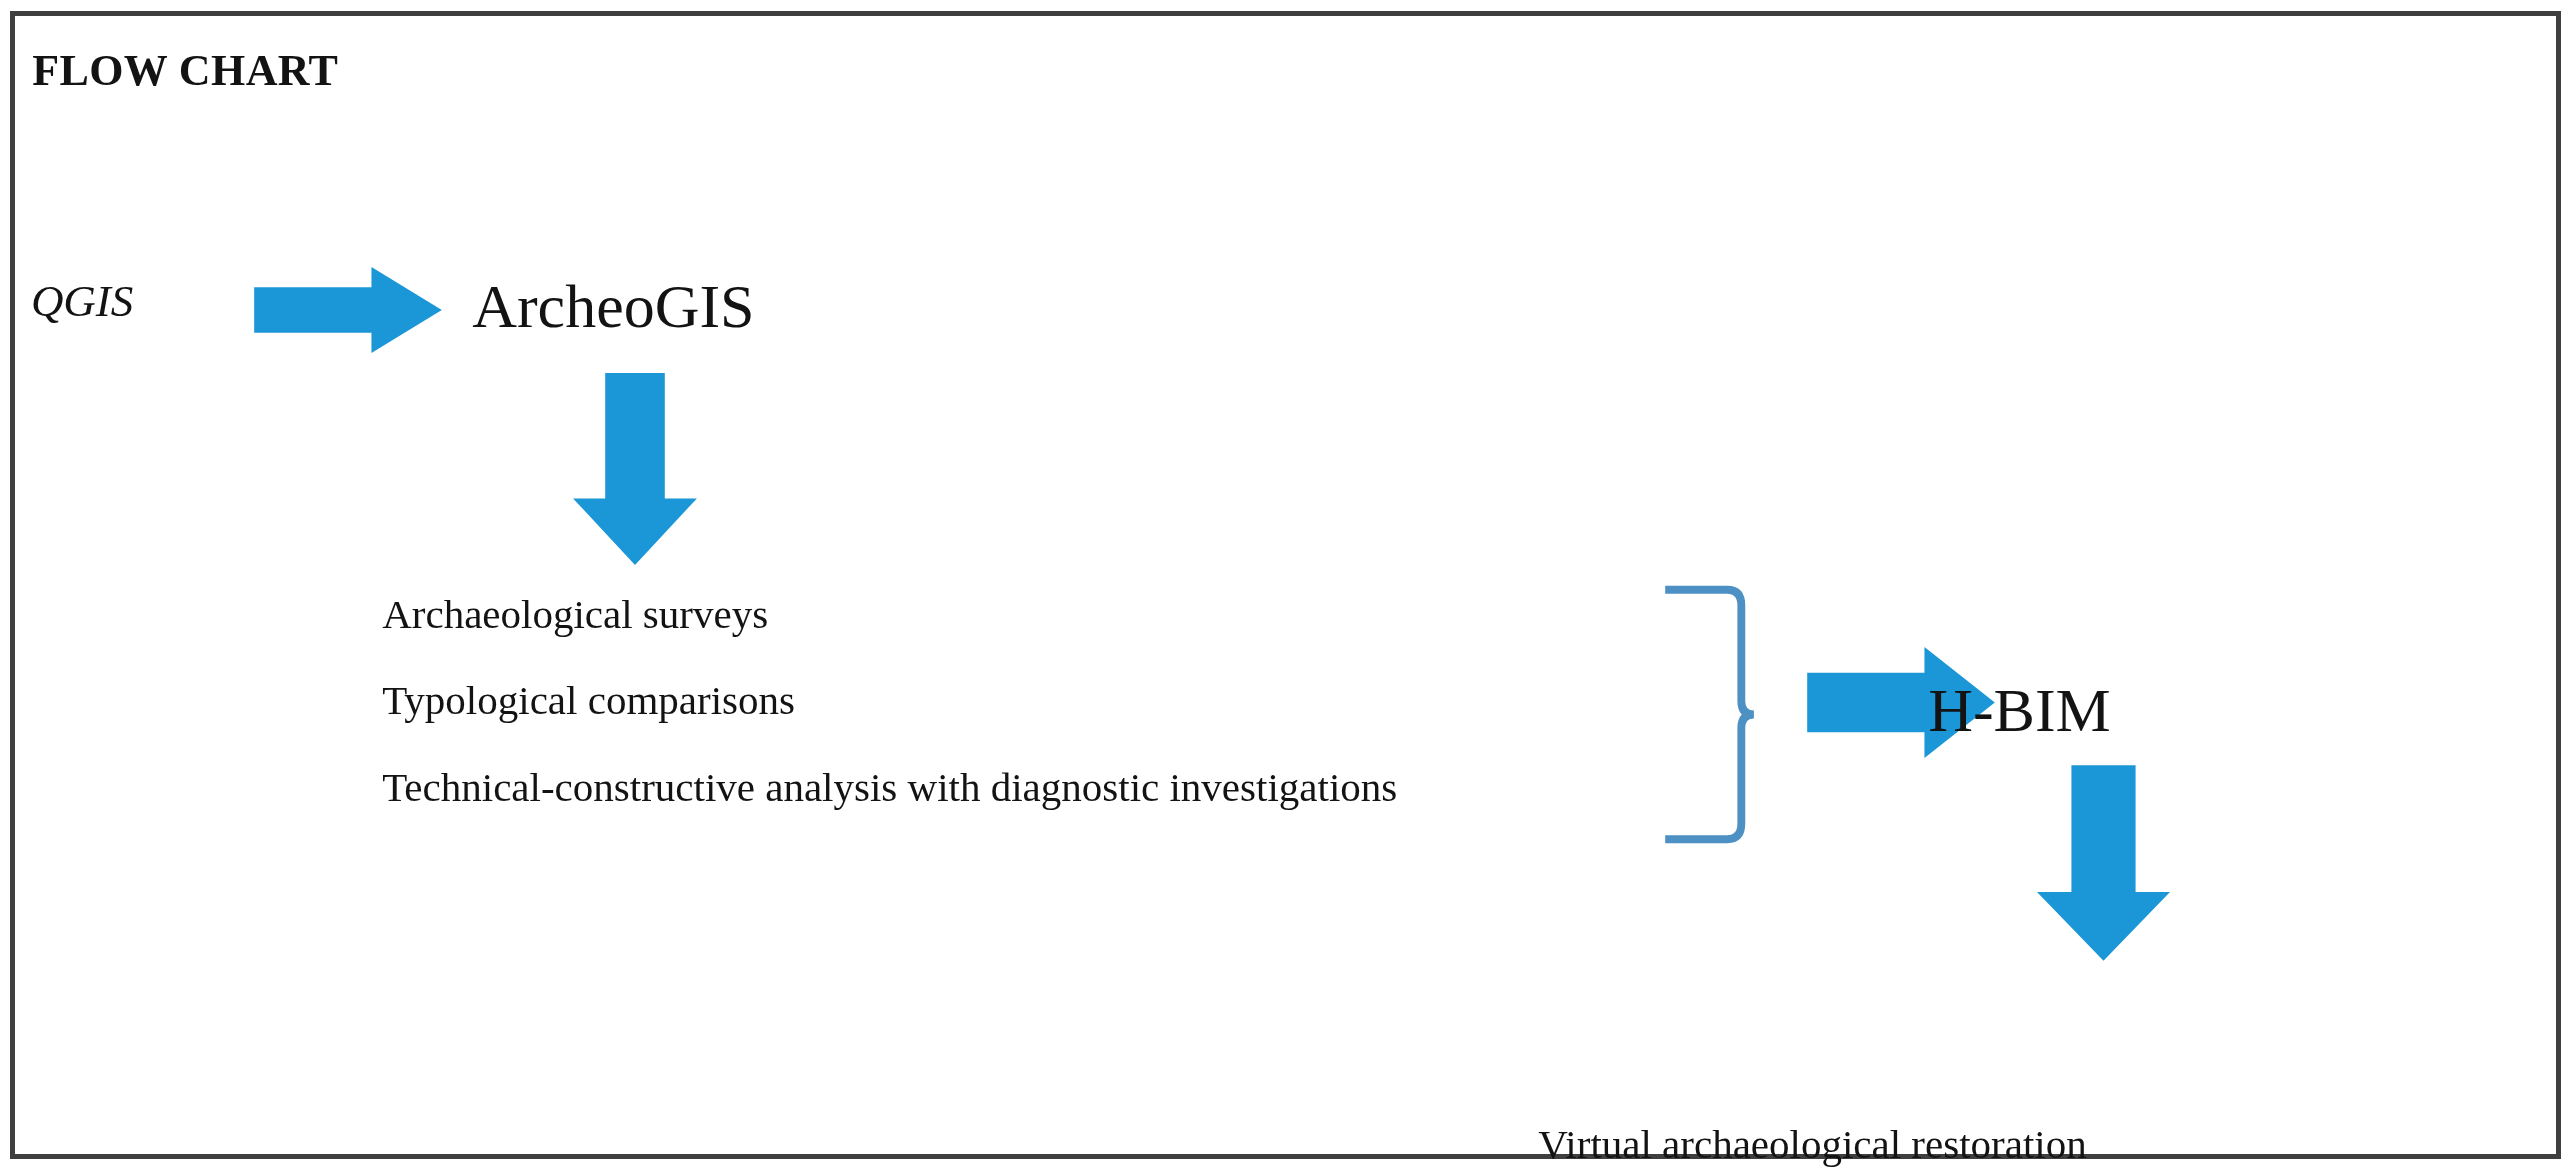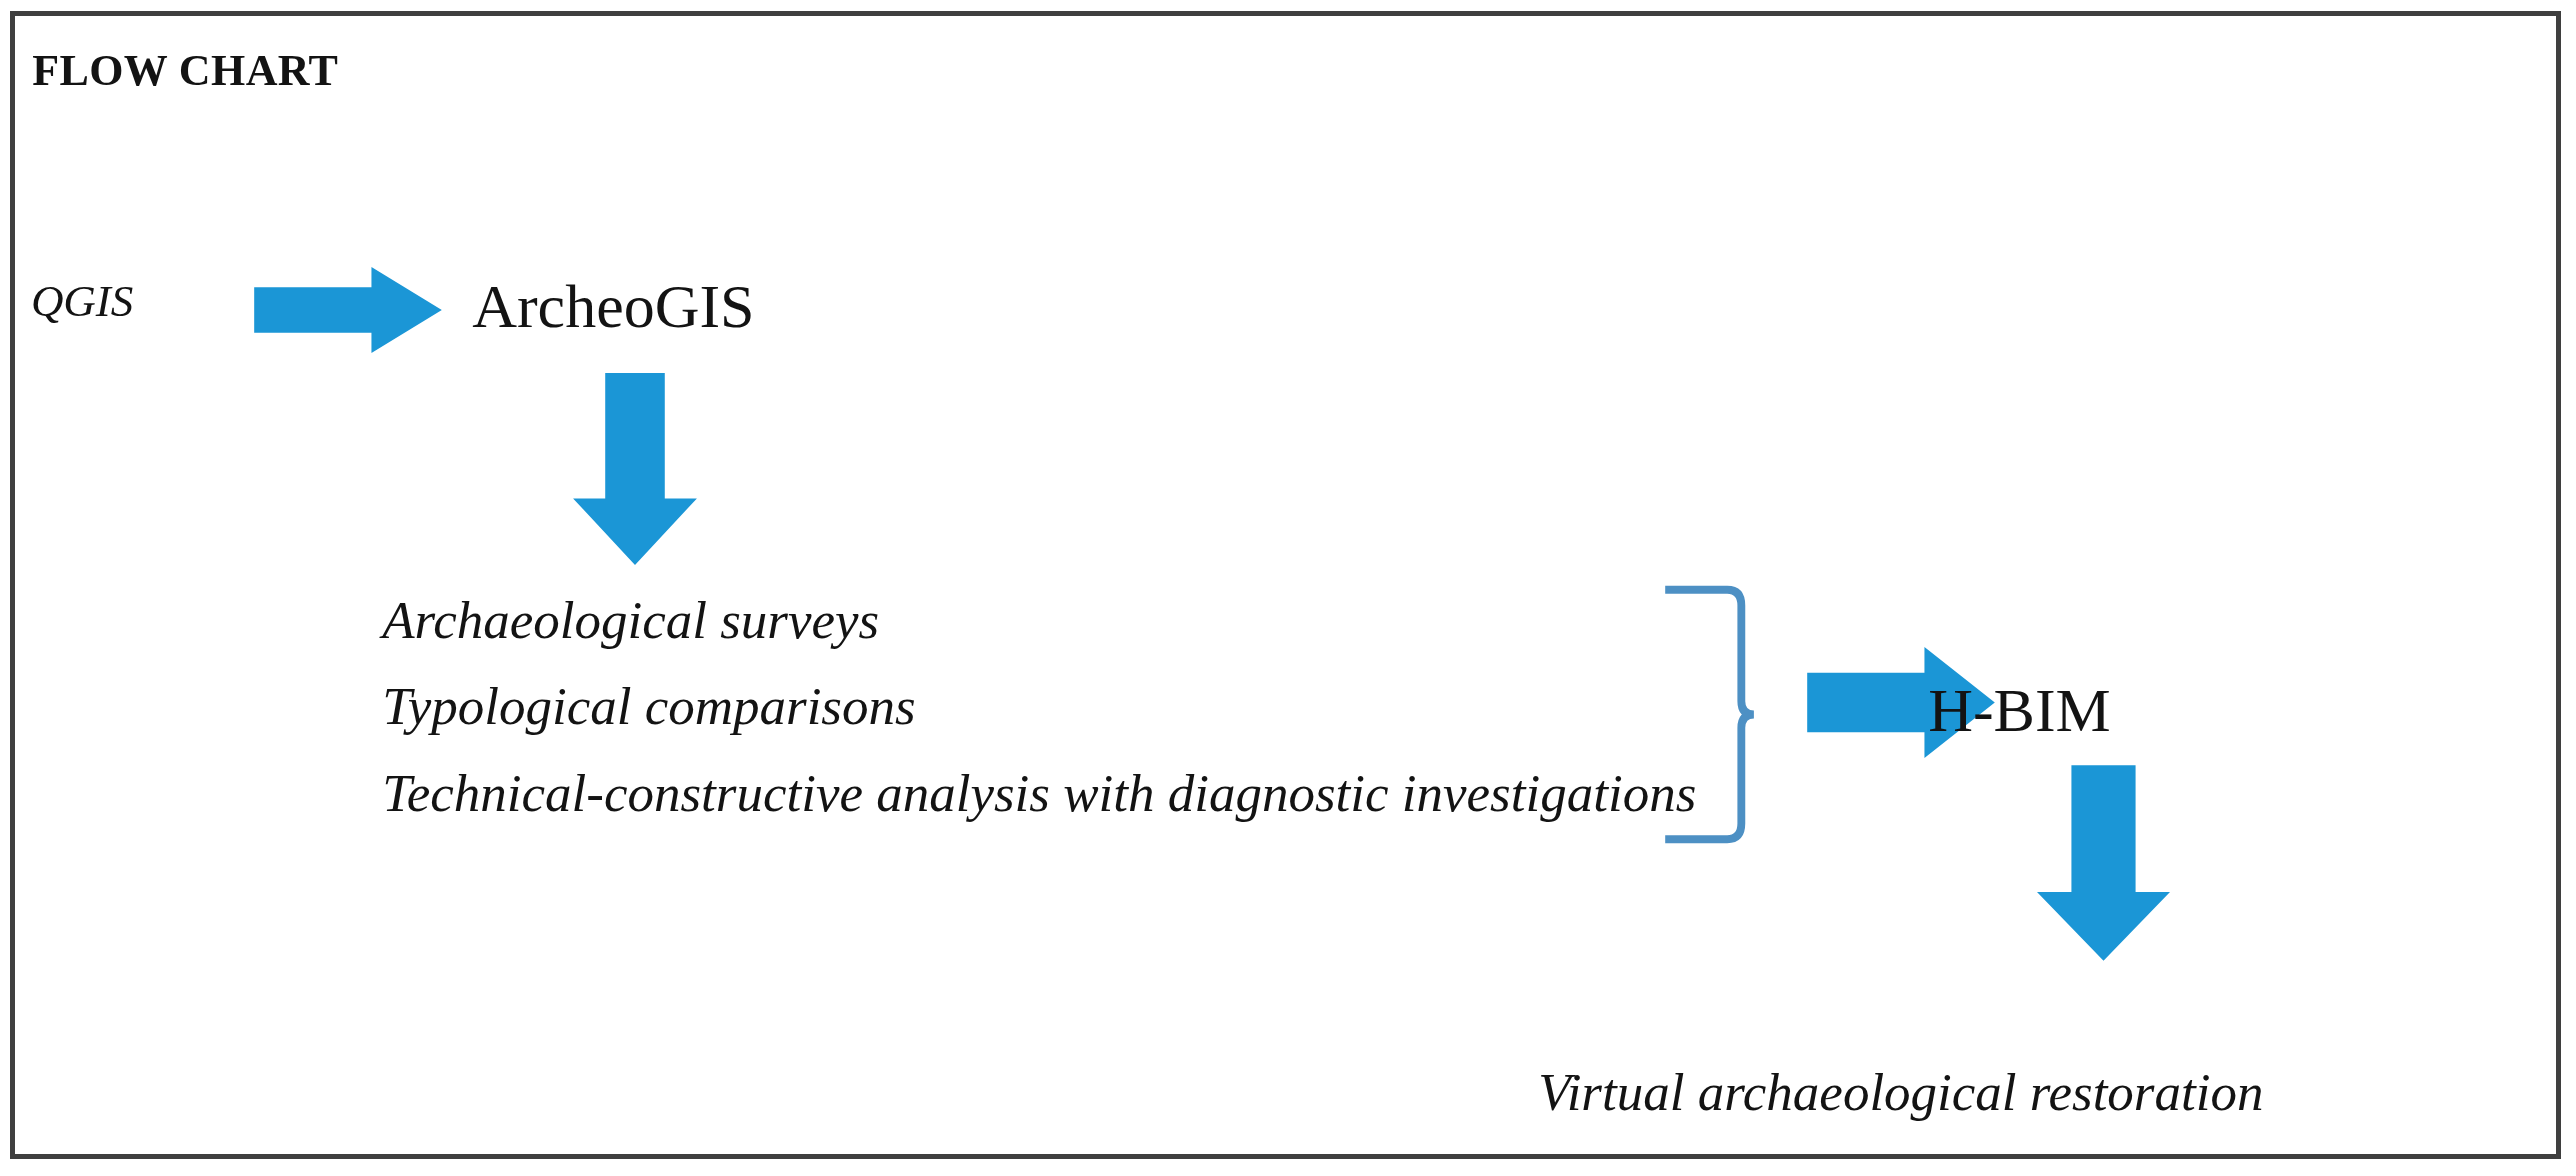--- a/index.html
+++ b/index.html
@@ -37,22 +37,21 @@
   }
   .title {
     font-weight: bold;
     font-size: 44px;
     letter-spacing: 0.4px;
   }
   .node {
     font-size: 62px;
   }
   .item {
-    font-style: italic;
-    font-size: 53px;
+    font-size: 41px;
   }
   .item-q {
     font-style: italic;
     font-size: 45px;
   }
   .arrow-svg {
     position: absolute;
     display: block;
   }
 </style>
@@ -88,17 +87,17 @@
     <svg class="arrow-svg" style="left: 1792px; top: 631px;" width="188" height="111" viewBox="0 0 240 142">
       <polygon points="0,33 150,33 150,0 240,71 150,142 150,109 0,109" fill="#1b96d6"></polygon>
     </svg>
 
     <div class="lbl node" style="left: 1913px; top: 663px;">H-BIM</div>
 
     <svg class="arrow-svg" style="left: 2022px; top: 749px;" width="133" height="196" viewBox="0 0 170 250">
       <polygon points="44,0 126,0 126,162 170,162 85,250 0,162 44,162" fill="#1b96d6"></polygon>
     </svg>
 
-    <div class="lbl item" style="left: 1523px; top: 1050px;">Virtual archaeological restoration</div>
+    <div class="lbl item" style="left: 1523px; top: 1108px;">Virtual archaeological restoration</div>
 
   </div>
 </div>
 
 
 </body></html>

